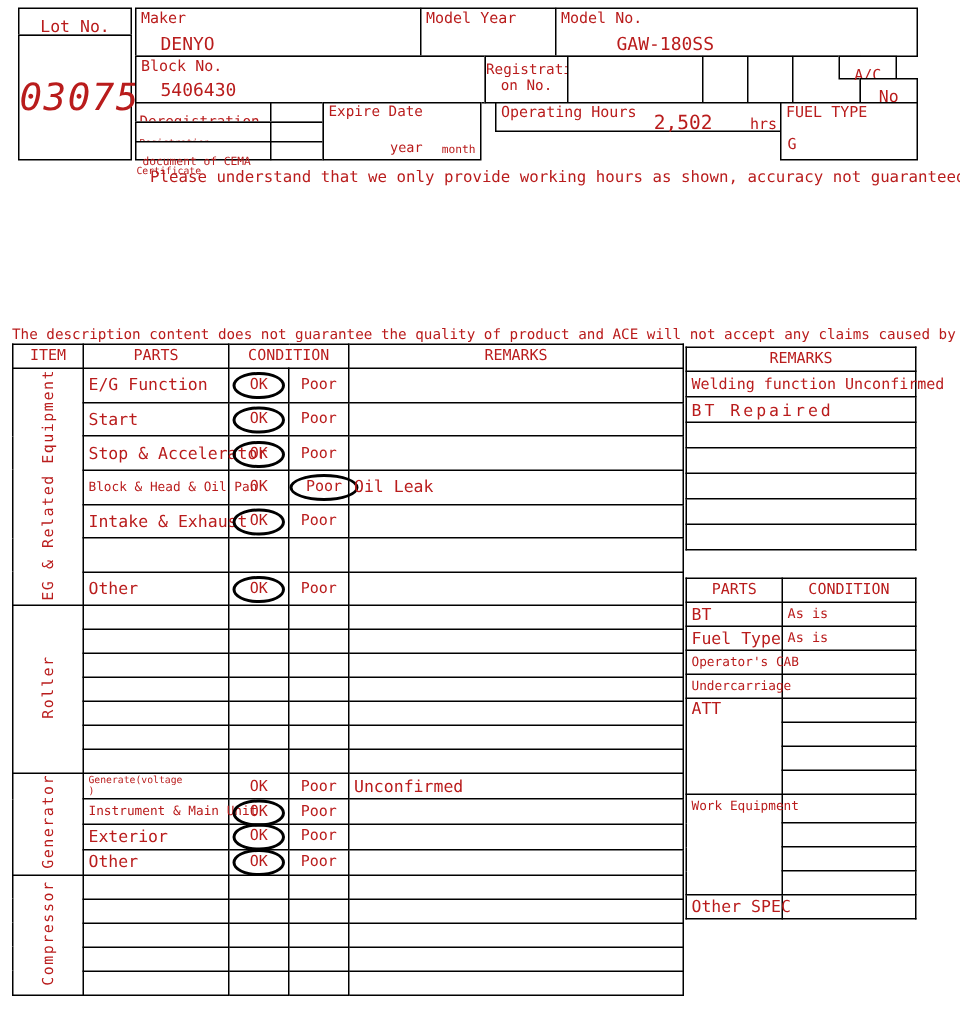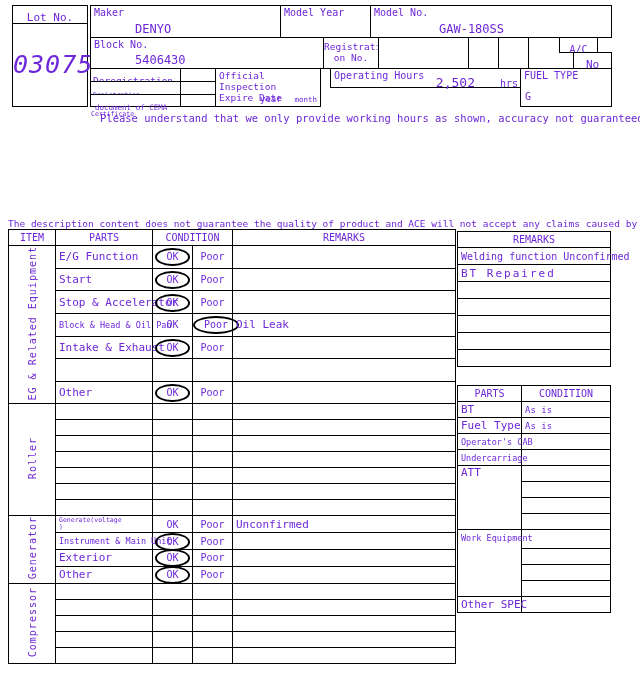--- a/index.html
+++ b/index.html
@@ -1,19 +1,19 @@
 <!DOCTYPE html>
 <html><head>
 <meta charset="utf-8">
 <style>
   html,body { margin:0; padding:0; background:#fff; }
   .page { position:relative; width:640px; height:680px; background:#ffffff;
-          font-family:"DejaVu Sans Mono", monospace; color:#6d28d9; overflow:hidden; }
+          font-family:"DejaVu Sans Mono", monospace; color:#b91c1c; overflow:hidden; }
   .cell { position:absolute; border:1px solid #000; box-sizing:border-box; background:#fff; }
-  .val  { font-size:12px;margin-left:28px; }
+  .val  { font-size:12px; }
   .ctr  { text-align:center; }
   .abs  { position:absolute; }
 
   table { border-collapse:collapse; table-layout:fixed; position:absolute; background:#fff; }
   td { border:1px solid #000; padding:0 3px; height:16px; font-size:11px;
        white-space:nowrap; overflow:visible; box-sizing:border-box; }
   .thead td { text-align:center; font-size:10px; }
   .vert { text-align:center; padding:0; }
   .vlabel { writing-mode:vertical-rl; transform:rotate(180deg); font-size:10px;
             letter-spacing:1px; display:inline-block; }
@@ -78,21 +78,20 @@
   <div class="cell" style="left:90px; top:81px; width:91px; height:14px;">
     <span style="font-size:6.5px; margin-left:2px;">Registration Certificate</span>
   </div>
   <div class="cell" style="left:180px; top:81px; width:36px; height:14px;"></div>
   <div class="cell" style="left:90px; top:94px; width:91px; height:13px;">
     <span style="font-size:7.5px; margin-left:4px;">document of CEMA</span>
   </div>
   <div class="cell" style="left:180px; top:94px; width:36px; height:13px;"></div>
 
   <div class="cell" style="left:215px; top:68px; width:106px; height:39px;">
-    <div style="font-size:9.5px; margin:1px 0 0 3px;">Official Inspection</div>
     <div style="font-size:9.5px; margin-left:3px;">Expire Date</div>
     <span class="abs" style="left:44px; bottom:2px; font-size:9px;">year</span>
     <span class="abs" style="right:3px; bottom:2px; font-size:7.5px;">month</span>
   </div>
 
   <div class="cell" style="left:320px; top:68px; width:201px; height:20px;margin-left:10px;">
     <span class="topcell-label">Operating Hours</span>
     <span class="abs" style="right:55px; top:6px; font-size:13px;">2,502</span>
     <span class="abs" style="right:12px; top:9px; font-size:10px;">hrs</span>
   </div>

